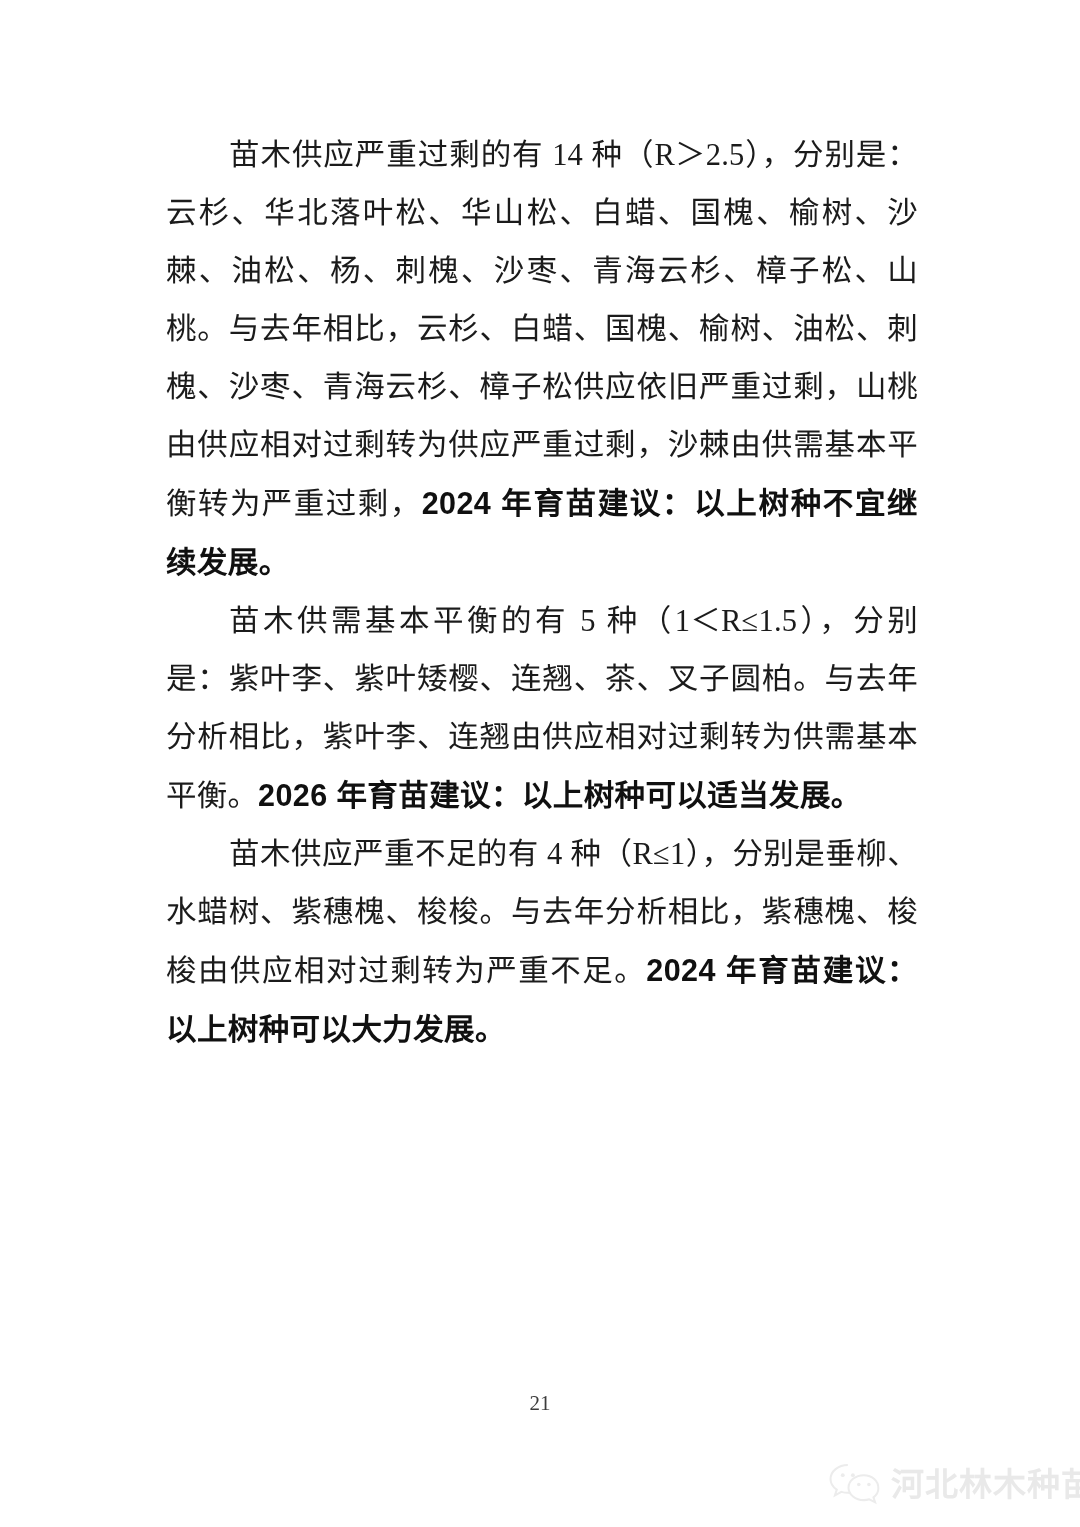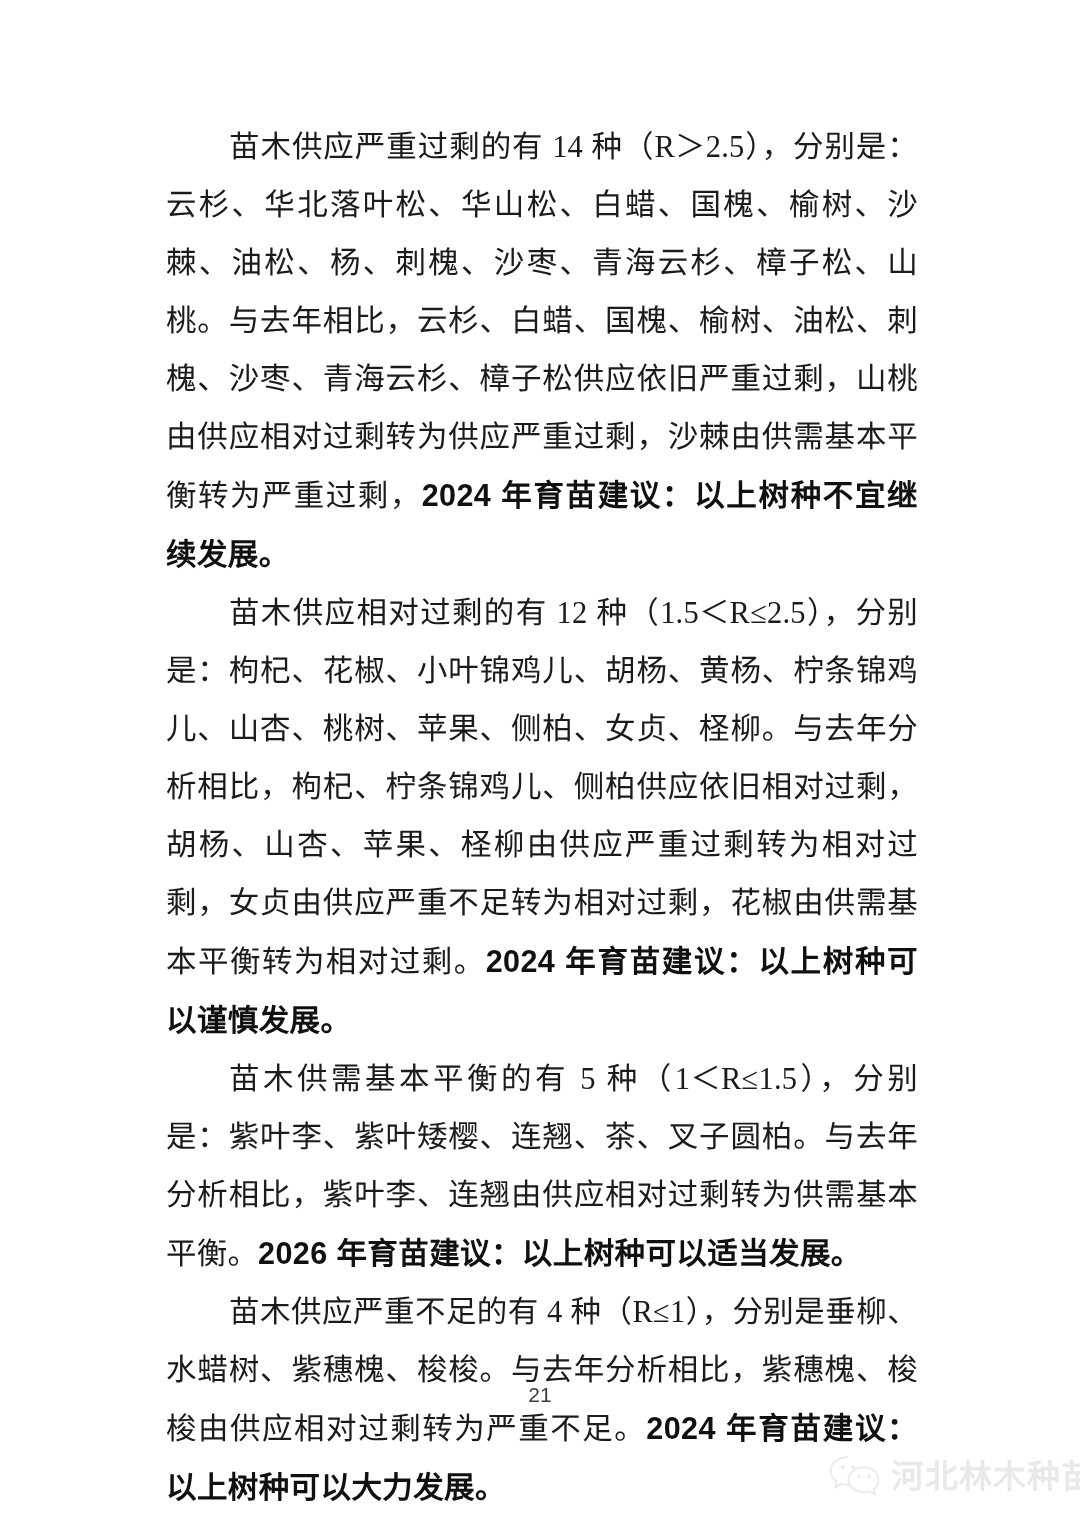--- a/index.html
+++ b/index.html
@@ -14,20 +14,21 @@
     font-family: "Liberation Serif", "DejaVu Serif", serif;
     color: #1a1a1a;
     position: relative;
     overflow: hidden;
   }
 
   .page {
     position: absolute;
     inset: 0;
     background: #ffffff;
+    margin-top: 8px;
   }
 
   .content {
     position: absolute;
     left: 166px;
     top: 118px;
     width: 752px;
   }
 
   p.para {
@@ -54,21 +55,21 @@
     letter-spacing: 0.4px;
     color: #101010;
   }
 
   .page-number {
     position: absolute;
     left: 0;
     right: 0;
     top: 1383px;
     text-align: center;
-    font-family: Liberation Sans, sans-serif;
+    font-family: Liberation Serif, serif;
     font-size: 21px;
     color: #3c3c3c;
   }
 
   .watermark {
     position: absolute;
     left: 828px;
     top: 1454px;
     display: flex;
     align-items: center;
@@ -96,23 +97,20 @@
 <body>
 
 <div class="page">
 
   <div class="content">
 
     <p class="para">
       <span>苗木供应严重过剩的有 14 种（R＞2.5），分别是：云杉、华北落叶松、华山松、白蜡、国槐、榆树、沙棘、油松、杨、刺槐、沙枣、青海云杉、樟子松、山桃。与去年相比，云杉、白蜡、国槐、榆树、油松、刺槐、沙枣、青海云杉、樟子松供应依旧严重过剩，山桃由供应相对过剩转为供应严重过剩，沙棘由供需基本平衡转为严重过剩，</span><span class="rec">2024 年育苗建议：以上树种不宜继续发展。</span>
     </p>
 
-    <p class="para">
-      <span>苗木供应相对过剩的有 12 种（1.5＜R≤2.5），分别是：枸杞、花椒、小叶锦鸡儿、胡杨、黄杨、柠条锦鸡儿、山杏、桃树、苹果、侧柏、女贞、柽柳。与去年分析相比，枸杞、柠条锦鸡儿、侧柏供应依旧相对过剩，胡杨、山杏、苹果、柽柳由供应严重过剩转为相对过剩，女贞由供应严重不足转为相对过剩，花椒由供需基本平衡转为相对过剩。</span><span class="rec">2024 年育苗建议：以上树种可以谨慎发展。</span>
-    </p>
 
     <p class="para">
       <span>苗木供需基本平衡的有 5 种（1＜R≤1.5），分别是：紫叶李、紫叶矮樱、连翘、茶、叉子圆柏。与去年分析相比，紫叶李、连翘由供应相对过剩转为供需基本平衡。</span><span class="rec">2026 年育苗建议：以上树种可以适当发展。</span>
     </p>
 
     <p class="para">
       <span>苗木供应严重不足的有 4 种（R≤1），分别是垂柳、水蜡树、紫穗槐、梭梭。与去年分析相比，紫穗槐、梭梭由供应相对过剩转为严重不足。</span><span class="rec">2024 年育苗建议：以上树种可以大力发展。</span>
     </p>
 
   </div>

